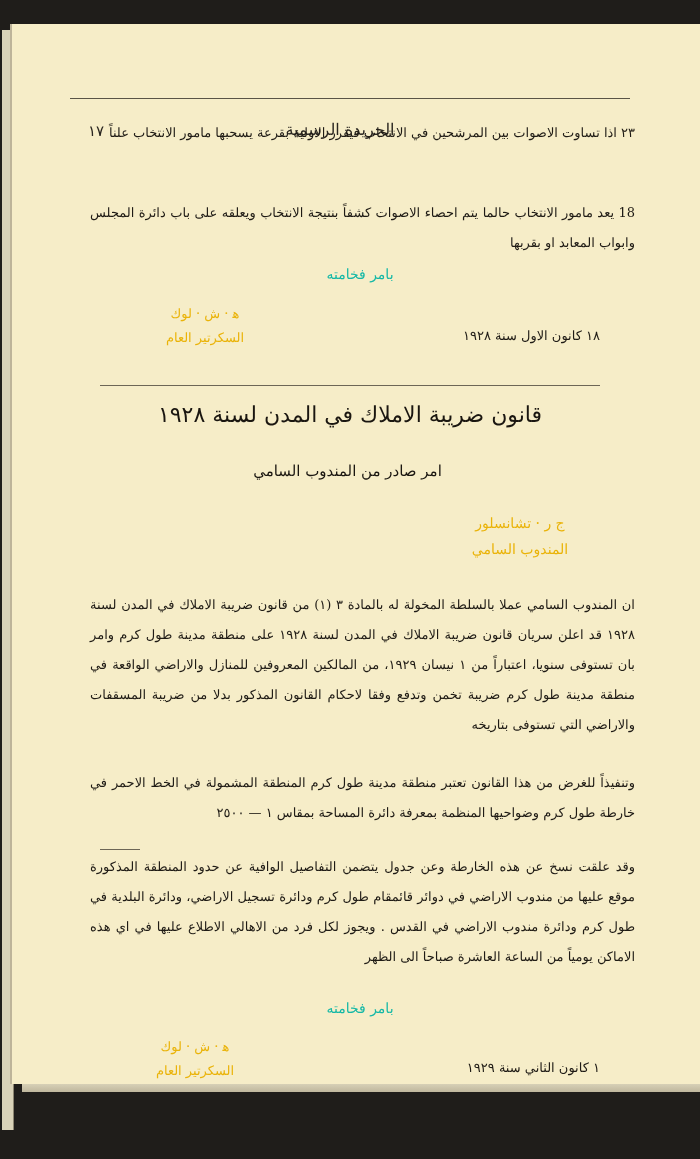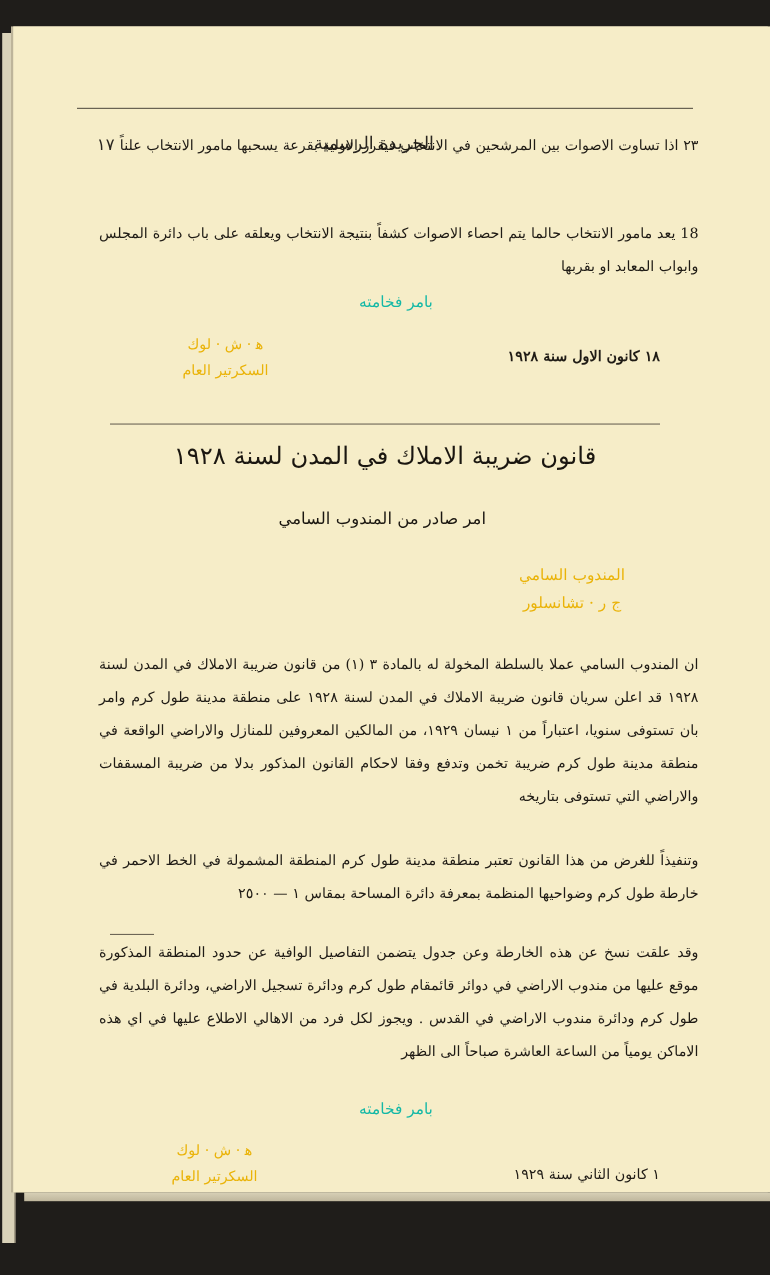--- a/index.html
+++ b/index.html
@@ -83,30 +83,30 @@
 
 <div class="para rtl" style="top:118px">٢٣  اذا تساوت الاصوات بين المرشحين في الانتخاب فيقرر الاولية بقرعة يسحبها مامور الانتخاب علناً</div>
 <div class="para rtl" style="top:198px">18  يعد مامور الانتخاب حالما يتم احصاء الاصوات كشفاً بنتيجة الانتخاب ويعلقه على باب دائرة المجلس وابواب المعابد او بقربها</div>
 
 <div class="center rtl" style="left:250px; width:220px; top:266px; font-size:14px;">بامر فخامته</div>
 
 <div class="sig-block rtl" style="left:140px; width:130px; top:302px;">
   <div>ﻫ · ش · لوك</div>
   <div>السكرتير العام</div>
 </div>
-<div class="date-line rtl" style="left:420px; width:180px; top:316px;font-weight:bold;">١٨ كانون الاول سنة ١٩٢٨</div>
+<div class="date-line rtl" style="left:420px; width:180px; top:328px;">١٨ كانون الاول سنة ١٩٢٨</div>
 
 <div class="sep-rule"></div>
 
 <div class="law-title rtl">قانون ضريبة الاملاك في المدن لسنة ١٩٢٨</div>
 <div class="decree-subtitle rtl">امر صادر من المندوب السامي</div>
 
 <div class="sig-block rtl" style="left:440px; width:160px; top:510px; font-size:14px; line-height:26px;">
+  <div>ج ر · تشانسلور</div>
   <div>المندوب السامي</div>
-  <div>ج ر · تشانسلور</div>
 </div>
 
 <div class="para rtl" style="top:590px">ان المندوب السامي عملا بالسلطة المخولة له بالمادة ٣ (١) من قانون ضريبة الاملاك في المدن لسنة ١٩٢٨ قد اعلن سريان قانون ضريبة الاملاك في المدن لسنة ١٩٢٨ على منطقة مدينة طول كرم وامر بان تستوفى سنويا، اعتباراً من ١ نيسان ١٩٢٩، من المالكين المعروفين للمنازل والاراضي الواقعة في منطقة مدينة طول كرم ضريبة تخمن وتدفع وفقا لاحكام القانون المذكور بدلا من ضريبة المسقفات والاراضي التي تستوفى بتاريخه</div>
 <div class="para rtl" style="top:768px">وتنفيذاً للغرض من هذا القانون تعتبر منطقة مدينة طول كرم المنطقة المشمولة في الخط الاحمر في خارطة طول كرم وضواحيها المنظمة بمعرفة دائرة المساحة بمقاس ١ — ٢٥٠٠</div>
 <div class="small-rule"></div>
 <div class="para rtl" style="top:852px">وقد علقت نسخ عن هذه الخارطة وعن جدول يتضمن التفاصيل الوافية عن حدود المنطقة المذكورة موقع عليها من مندوب الاراضي في دوائر قائمقام طول كرم ودائرة تسجيل الاراضي، ودائرة البلدية في طول كرم ودائرة مندوب الاراضي في القدس . ويجوز لكل فرد من الاهالي الاطلاع عليها في اي هذه الاماكن يومياً من الساعة العاشرة صباحاً الى الظهر</div>
 
 <div class="center rtl" style="left:250px; width:220px; top:1000px; font-size:14px;">بامر فخامته</div>
 
 <div class="sig-block rtl" style="left:130px; width:130px; top:1035px;">

